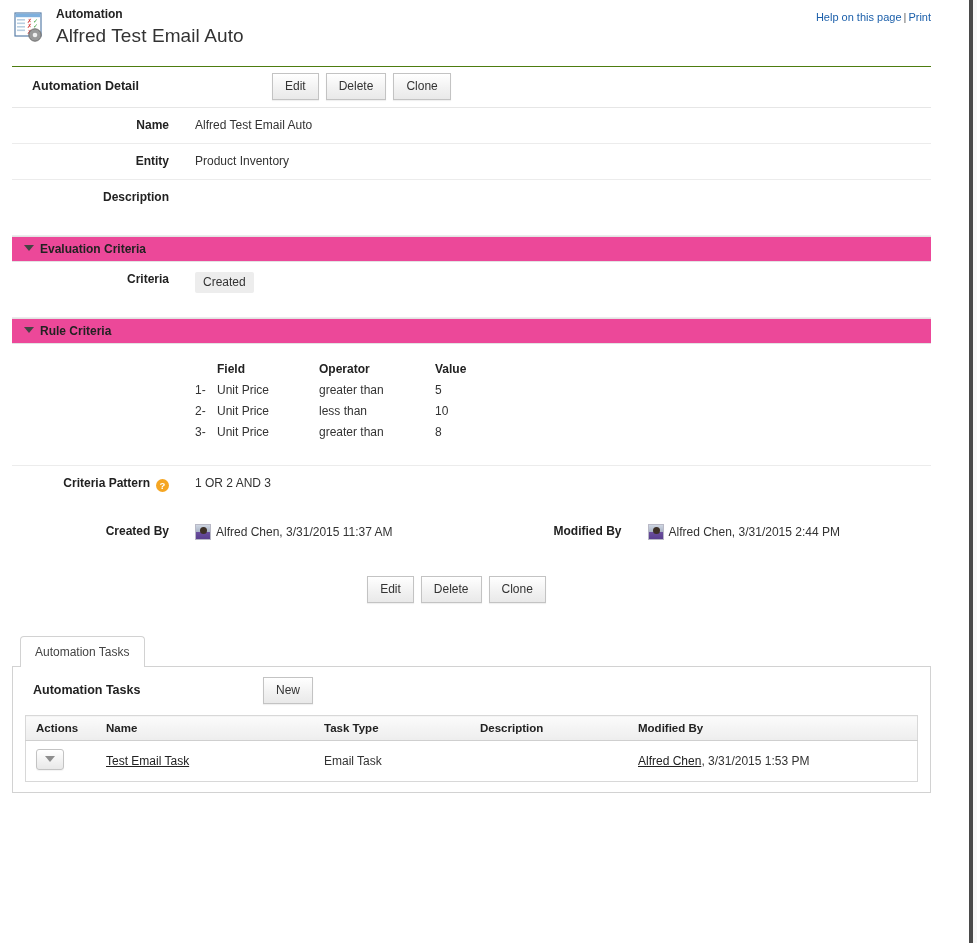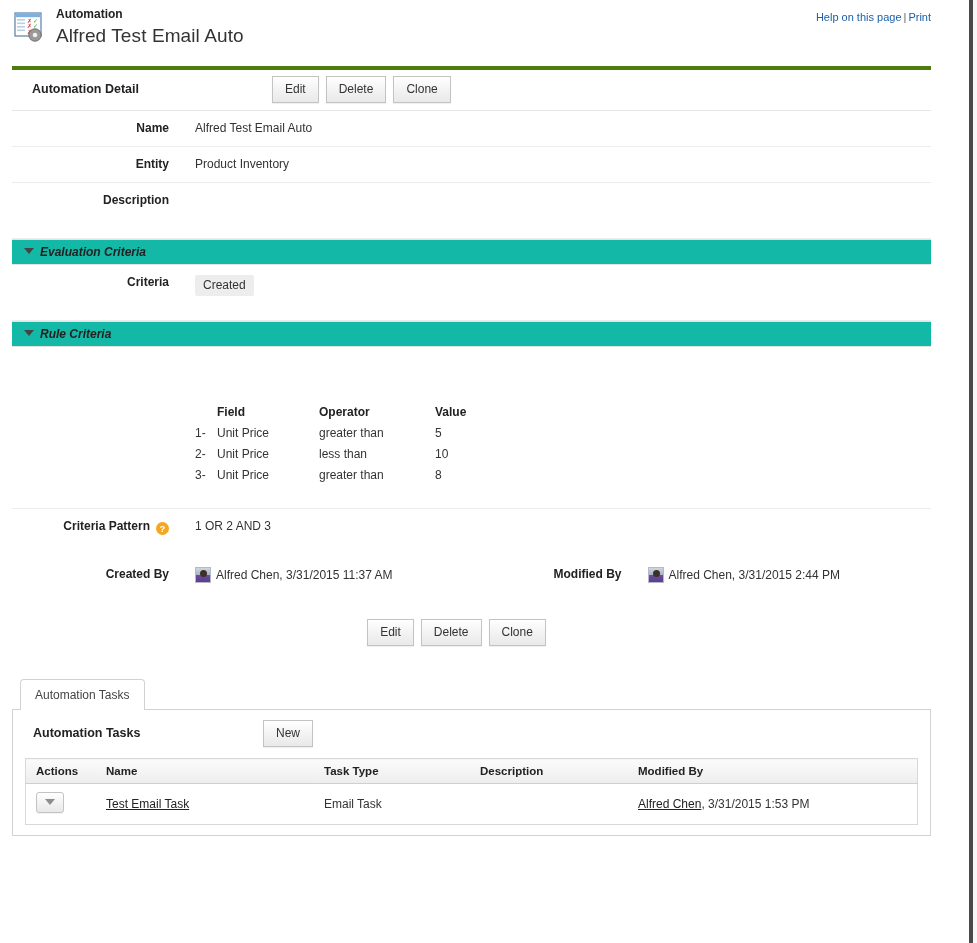--- a/index.html
+++ b/index.html
@@ -86,32 +86,31 @@
   }
   .backlink {
     font-size: 12px;
     color: #1b5faa;
     text-decoration: none;
   }
 
   
   .detail-panel {
     margin: 0 21px 0 12px;
-    border-top: 4px solid #4d7c0f;
+    border-top: 1px solid #4d7c0f;
     background: #fff;
   }
   .section-head {
-    background: #14b8a6;
+    background: #ec4899;
     border-bottom: 1px solid #e3e3e3;
     border-top: 1px solid #e3e3e3;
     padding: 5px 0 5px 12px;
     font-weight: bold;
     font-size: 12px;
     color: #222;
-    font-style: italic;
   }
   .panel-title-row {
     position: relative;
     height: 40px;
     border-bottom: 1px solid #e6e6e6;
     background: #fff;
   }
   .panel-title {
     position: absolute;
     left: 20px;
@@ -204,21 +203,20 @@
 
   
   .criteria-block {
     border-bottom: 1px solid #ececec;
     padding: 18px 0 22px 0;
   }
   .crit-table {
     margin-left: 183px;
     border-collapse: collapse;
     font-size: 12px;
-    margin-top: 40px;
   }
   .crit-table th {
     text-align: left;
     font-weight: bold;
     font-size: 12px;
     color: #222;
     padding: 0 0 4px 0;
   }
   .crit-table td {
     padding: 2px 0 2px 0;

